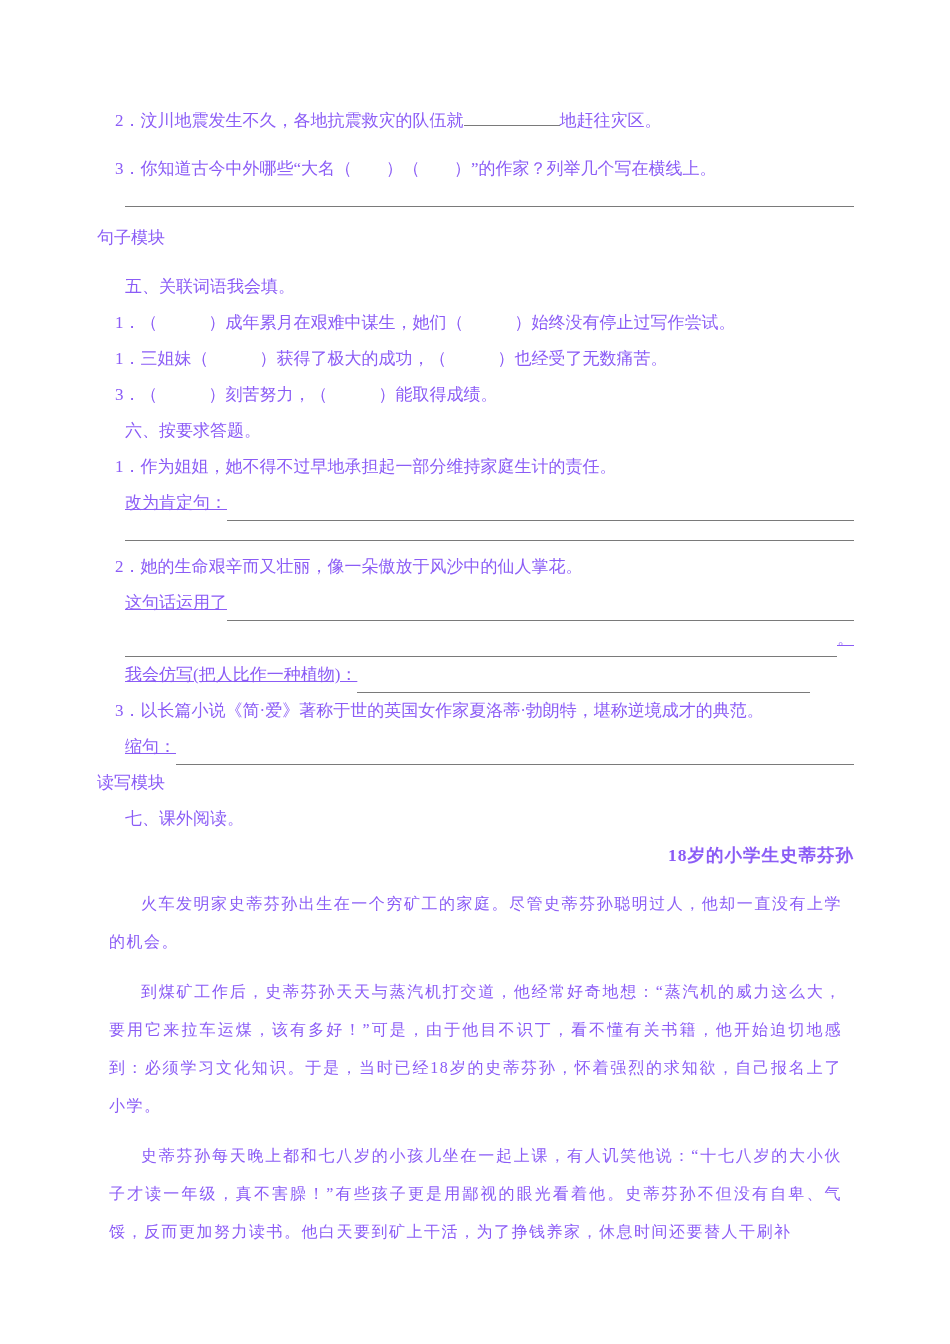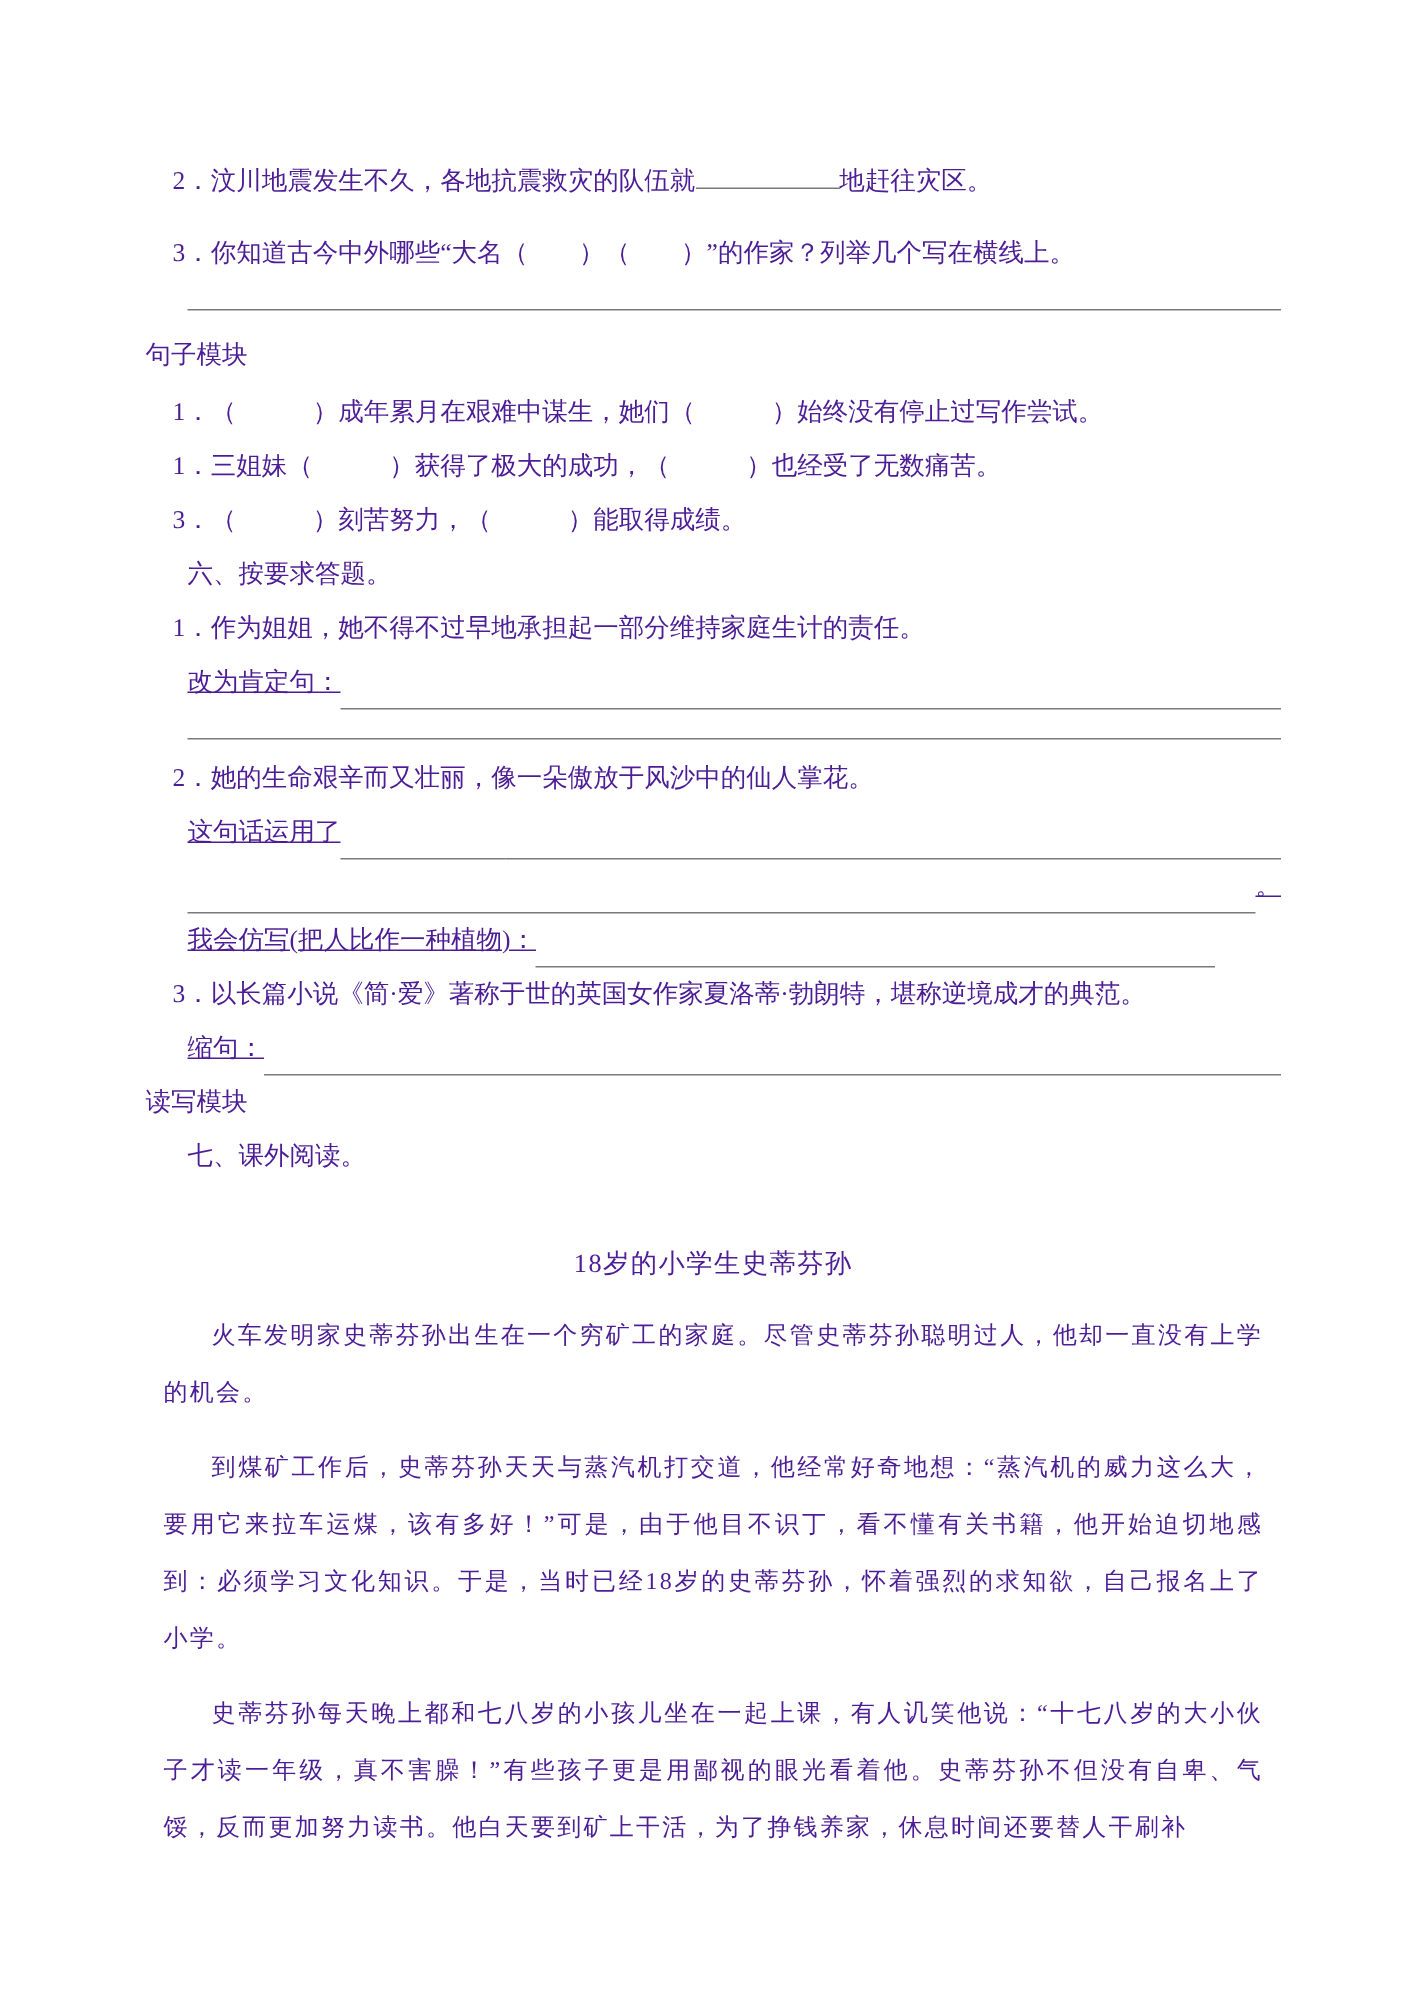--- a/index.html
+++ b/index.html
@@ -4,21 +4,21 @@
 <style>
   * { box-sizing: border-box; }
   html, body { margin: 0; padding: 0; }
   body { background: #ffffff; width: 950px; }
 
   .page {
     width: 950px;
     height: 1344px;
     overflow: hidden;
     background: #ffffff;
-    color: #4c1d95;
+    color: #8b5cf6;
     padding: 103px 96px 0 97px;
     font-family: "Liberation Serif", "DejaVu Serif", serif;
     font-size: 17px;
   }
 
   .line {
     line-height: 36px;
     min-height: 36px;
   }
   .flex-line {
@@ -61,25 +61,24 @@
   .rule-line {
     height: 28px;
     display: flex;
     align-items: flex-end;
   }
   .rule-line .fill { margin-bottom: 8px; }
 
   .article-title {
     line-height: 36px;
     min-height: 36px;
-    text-align: center;
-    font-weight: normal;
+    text-align: right;
+    font-weight: bold;
     font-size: 17.5px;
     letter-spacing: 1px;
-    margin-top: 35px;
   }
   .article-p {
     margin: 12px;
     font-size: 16px;
     line-height: 38px;
     letter-spacing: 1.5px;
     text-indent: 2em;
     text-align: justify;
   }
 </style>
@@ -97,20 +96,23 @@
   </div>
 
   <div class="rule-line indent-title">
     <span class="fill"></span>
   </div>
 
   <div class="line gap-6">
     <span class="qt">句子模块</span>
   </div>
 
+  <div class="line indent-title gap-12">
+    <span class="qt">五、关联词语我会填。</span>
+  </div>
 
   <div class="line indent-item">
     <span class="qt">1．（　　　）成年累月在艰难中谋生，她们（　　　）始终没有停止过写作尝试。</span>
   </div>
   <div class="line indent-item">
     <span class="qt">1．三姐妹（　　　）获得了极大的成功，（　　　）也经受了无数痛苦。</span>
   </div>
   <div class="line indent-item">
     <span class="qt">3．（　　　）刻苦努力，（　　　）能取得成绩。</span>
   </div>

